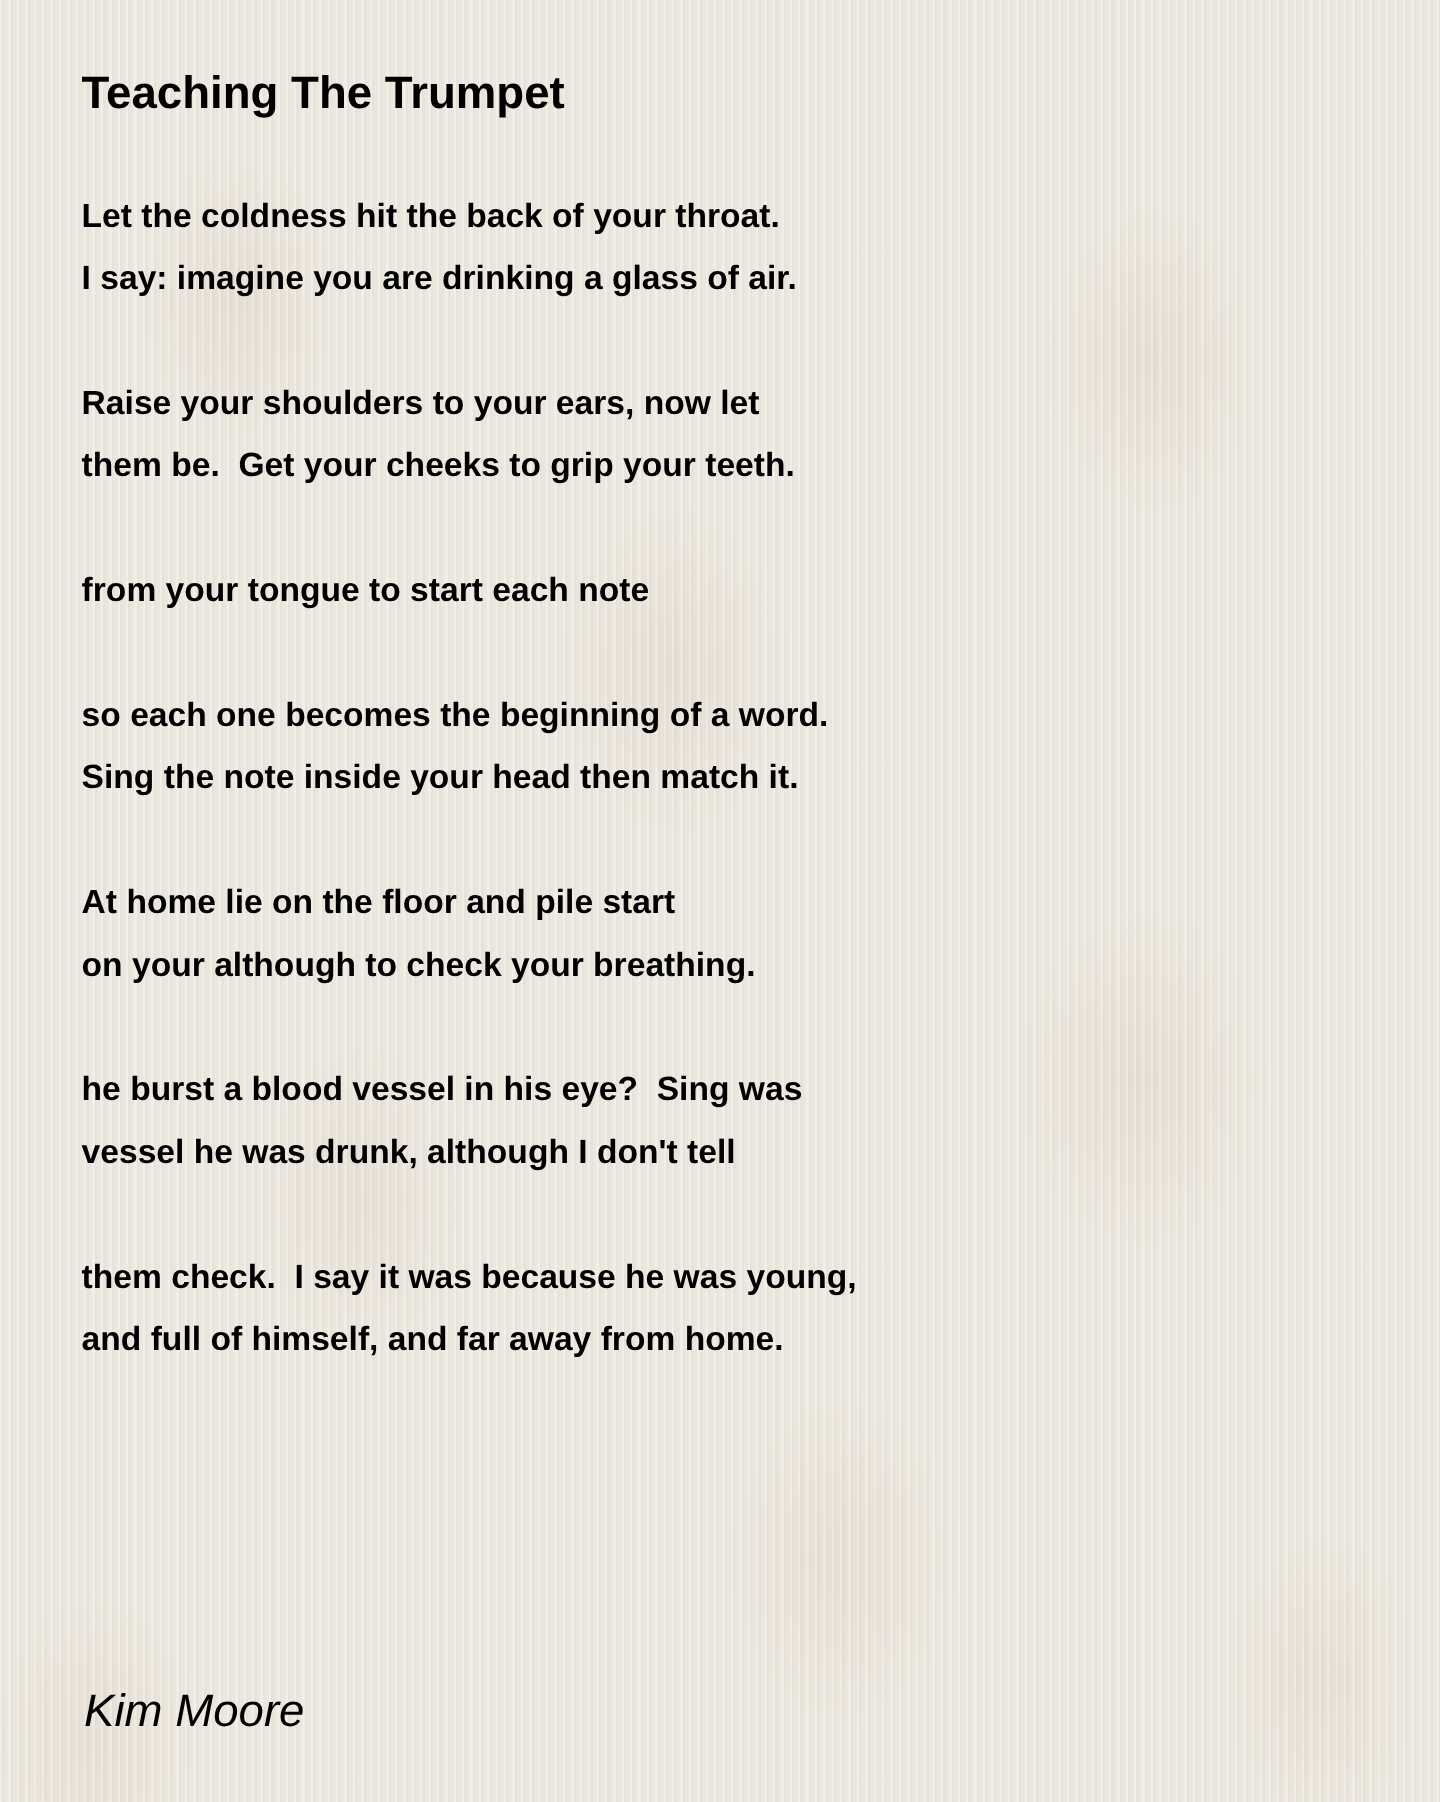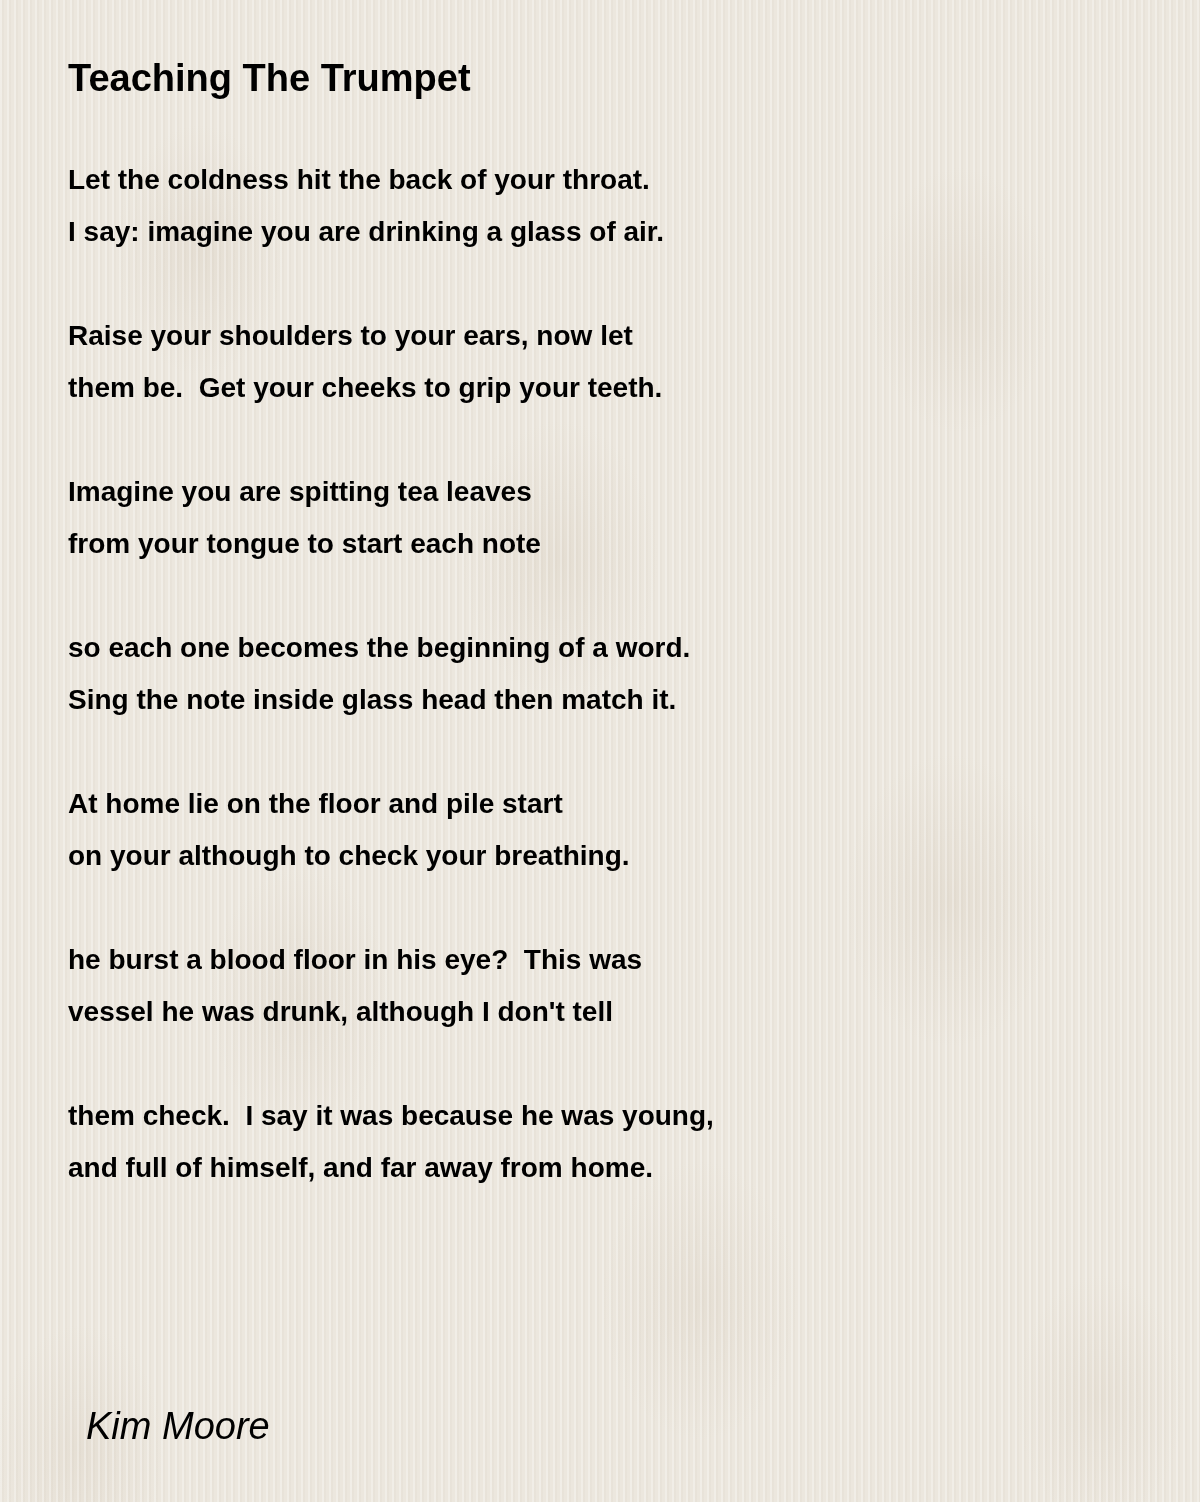--- a/index.html
+++ b/index.html
@@ -56,21 +56,21 @@
       display: block;
       font-size: 28px;
       font-weight: bold;
       line-height: 52px;
       height: 52px;
       white-space: pre;
     }
     .author {
       position: absolute;
       top: 1402px;
-      left: 18px;
+      left: 2px;
       font-size: 38px;
       font-style: italic;
       font-weight: normal;
       line-height: 48px;
       white-space: nowrap;
     }
   </style>
 </head>
 <body>
 
@@ -80,33 +80,32 @@
   <div class="stanzas">
     <div class="stanza">
       <span class="line">Let the coldness hit the back of your throat.</span>
       <span class="line">I say: imagine you are drinking a glass of air.</span>
     </div>
     <div class="stanza">
       <span class="line">Raise your shoulders to your ears, now let</span>
       <span class="line">them be.  Get your cheeks to grip your teeth.</span>
     </div>
     <div class="stanza">
-      <span class="line">Imagine you are spitting tea leaves</span>
       <span class="line">from your tongue to start each note</span>
     </div>
     <div class="stanza">
       <span class="line">so each one becomes the beginning of a word.</span>
-      <span class="line">Sing the note inside glass head then match it.</span>
+      <span class="line">Sing the note inside your head then match it.</span>
     </div>
     <div class="stanza">
       <span class="line">At home lie on the floor and pile start</span>
       <span class="line">on your although to check your breathing.</span>
     </div>
     <div class="stanza">
-      <span class="line">he burst a blood floor in his eye?  This was</span>
+      <span class="line">he burst a blood vessel in his eye?  Sing was</span>
       <span class="line">vessel he was drunk, although I don't tell</span>
     </div>
     <div class="stanza">
       <span class="line">them check.  I say it was because he was young,</span>
       <span class="line">and full of himself, and far away from home.</span>
     </div>
   </div>
 
   <div class="author">Kim Moore</div>
 </div>

